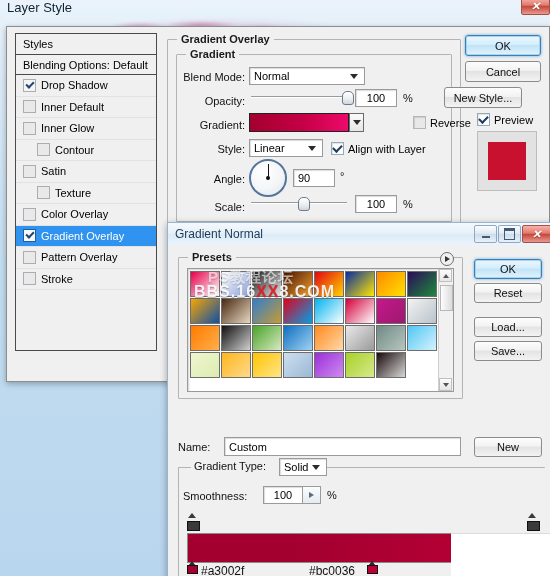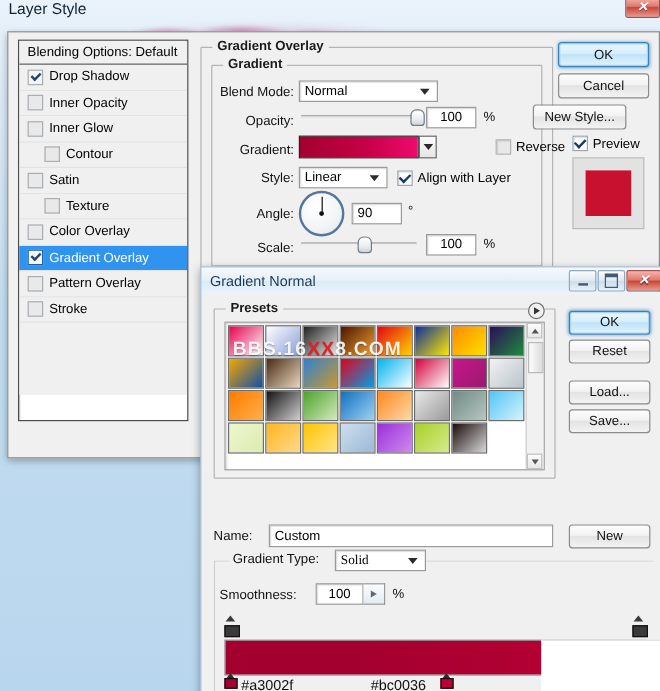--- a/index.html
+++ b/index.html
@@ -304,31 +304,34 @@
           <i class="ic-x">✕</i>
         </div>
       </div>
     </div>
 
     <div style="position:absolute; left:8px; top:32px; width:542px; height:354px;
                 background:#f0f0f0; border:1px solid #8d8d8d;
                 box-shadow:0 2px 6px rgba(0,0,0,.28);">
 
       <div class="styles-list" style="left:8px; top:6px; width:140px; height:316px;">
+        <div class="sl-head">
+          <span>Styles</span>
+        </div>
         <div class="sl-sub">
           <span>Blending Options: Default</span>
         </div>
         <div id="styles-items">
             <div class="sl-item">
               <span class="box on"></span>
               <span>Drop Shadow</span>
             </div>
             <div class="sl-item">
               <span class="box"></span>
-              <span>Inner Opacity</span>
+              <span>Inner Default</span>
             </div>
             <div class="sl-item">
               <span class="box"></span>
               <span>Inner Glow</span>
             </div>
             <div class="sl-item indent">
               <span class="box"></span>
               <span>Contour</span>
             </div>
             <div class="sl-item">
@@ -500,20 +503,21 @@
               <div class="swatch" style="background: linear-gradient(135deg, rgb(79, 199, 245) 0%, rgb(215, 242, 253) 100%);"></div>
               <div class="swatch" style="background: linear-gradient(135deg, rgb(238, 247, 207) 0%, rgb(220, 235, 176) 100%);"></div>
               <div class="swatch" style="background: linear-gradient(135deg, rgb(255, 182, 30) 0%, rgb(255, 217, 138) 100%);"></div>
               <div class="swatch" style="background: linear-gradient(135deg, rgb(255, 196, 0) 0%, rgb(255, 229, 138) 100%);"></div>
               <div class="swatch" style="background: linear-gradient(135deg, rgb(205, 223, 240) 0%, rgb(155, 184, 212) 100%);"></div>
               <div class="swatch" style="background: linear-gradient(135deg, rgb(155, 48, 217) 0%, rgb(207, 138, 240) 100%);"></div>
               <div class="swatch" style="background: linear-gradient(135deg, rgb(168, 208, 42) 0%, rgb(214, 234, 138) 100%);"></div>
               <div class="swatch" style="background: linear-gradient(135deg, rgb(26, 10, 10) 0%, rgb(216, 216, 216) 100%);"></div>
             </div>
 
+          <div class="wm1" style="left:20px; top:-1px;">PS教程论坛</div>
           <div class="wm2" id="wm2" style="left:6px; top:14px;"><span class="w">BBS</span><span class="w">.16</span><span class="r">XX</span><span class="w">8</span><span class="w">.COM</span></div>
 
           <div class="vscroll">
             <div class="sbtn up">
               <span class="tri-up"></span>
             </div>
             <div class="thumb"></div>
             <div class="sbtn dn">
               <span class="tri-dn"></span>
             </div>
@@ -521,21 +525,21 @@
         </div>
       </div>
 
       <label class="fld" style="left:10px; top:196px; width:44px; text-align:left;">Name:</label>
       <div class="textbox" style="left:56px; top:192px; width:237px; height:19px;">
         <span>Custom</span>
       </div>
 
       <div class="group" style="left:10px; top:222px; width:366px; height:120px; border-right:none; border-bottom:none;">
         <label class="fld" style="left:12px; top:-8px; width:84px; text-align:left; background:#f0f0f0; padding:0 3px;">Gradient Type:</label>
-        <div class="combo" style="left:100px; top:-10px; width:76px; height:18px;font-family:Liberation Serif, serif;">
+        <div class="combo" style="left:100px; top:-10px; width:48px; height:18px;">
           <span>Solid</span>
           <span class="arrow"></span>
         </div>
 
         <label class="fld" style="left:4px; top:22px; width:76px; text-align:left;">Smoothness:</label>
         <div class="textbox" style="left:84px; top:18px; width:40px; height:18px; justify-content:center;">
           <span>100</span>
         </div>
         <div class="stepper" style="left:124px; top:18px; height:18px;">
           <span class="sa"></span>

